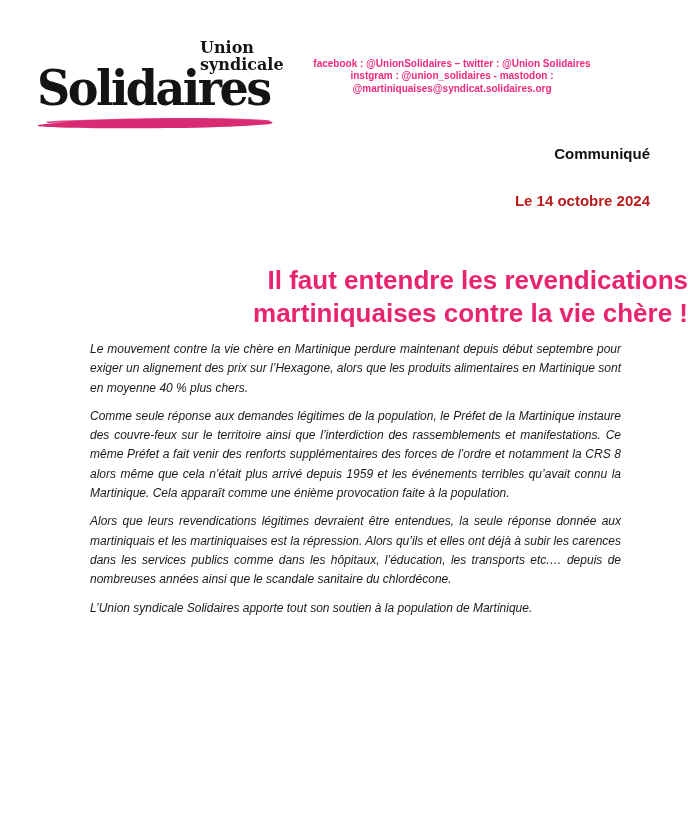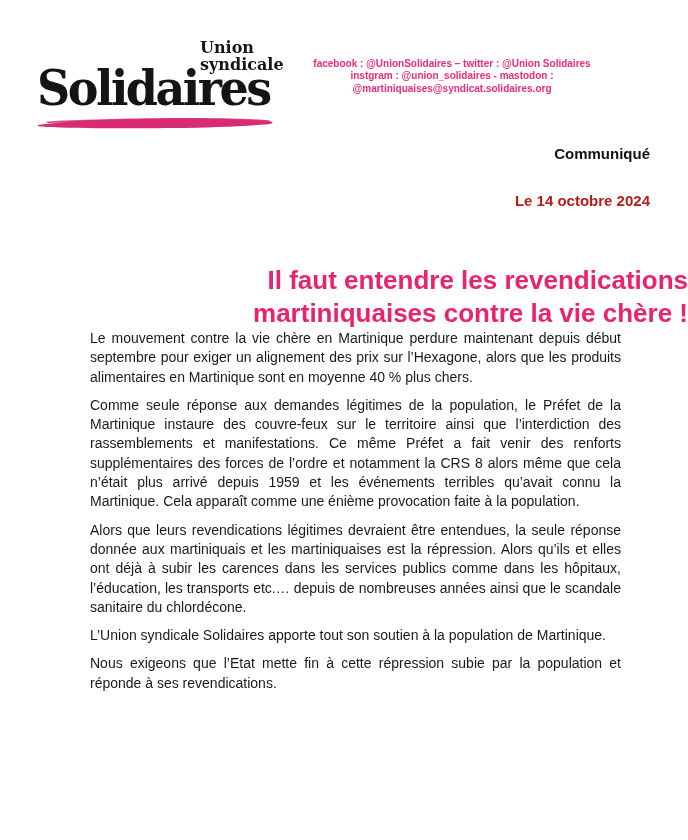--- a/index.html
+++ b/index.html
@@ -50,24 +50,25 @@
   
   .title{
     position:absolute;left:0;top:252px;width:688px;
     text-align:right;
     font-size:26px;font-weight:bold;line-height:33px;
     color:var(--pink);
     margin-top:12px;
   }
   
   .body-text{
-    position:absolute;left:90px;top:329px;width:531px;
-    font-size:14px;line-height:19.3px;
+    position:absolute;left:90px;top:340px;width:531px;
+    font-size:12px;line-height:19.3px;
     color:var(--ink);
     text-align:justify;
+    font-style:italic;
   }
   .body-text p{margin:0 0 9px 0;}
 </style>
 </head>
 <body>
 
 <div class="page">
 
   <div class="logo">
     <div class="logo-tagline">Union
@@ -101,16 +102,15 @@
   <div class="title">
     <div>Il faut entendre les revendications</div>
     <div>martiniquaises contre la vie chère !</div>
   </div>
 
   <div class="body-text">
     <p>Le mouvement contre la vie chère en Martinique perdure maintenant depuis début septembre pour exiger un alignement des prix sur l’Hexagone, alors que les produits alimentaires en Martinique sont en moyenne 40 % plus chers.</p>
     <p>Comme seule réponse aux demandes légitimes de la population, le Préfet de la Martinique instaure des couvre-feux sur le territoire ainsi que l’interdiction des rassemblements et manifestations. Ce même Préfet a fait venir des renforts supplémentaires des forces de l’ordre et notamment la CRS 8 alors même que cela n’était plus arrivé depuis 1959 et les événements terribles qu’avait connu la Martinique. Cela apparaît comme une énième provocation faite à la population.</p>
     <p>Alors que leurs revendications légitimes devraient être entendues, la seule réponse donnée aux martiniquais et les martiniquaises est la répression. Alors qu’ils et elles ont déjà à subir les carences dans les services publics comme dans les hôpitaux, l’éducation, les transports etc.… depuis de nombreuses années ainsi que le scandale sanitaire du chlordécone.</p>
     <p>L’Union syndicale Solidaires apporte tout son soutien à la population de Martinique.</p>
-    <p>Nous exigeons que l’Etat mette fin à cette répression subie par la population et réponde à ses revendications.</p>
   </div>
 
 </div>
 
 </body></html>

